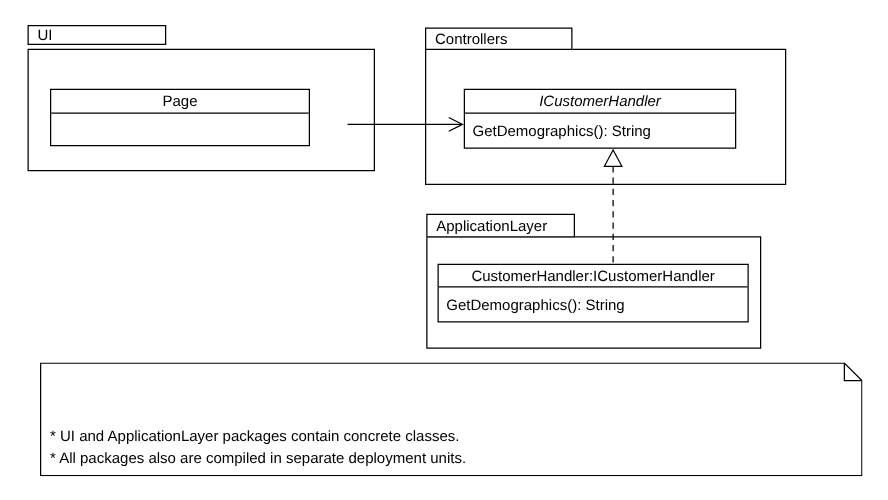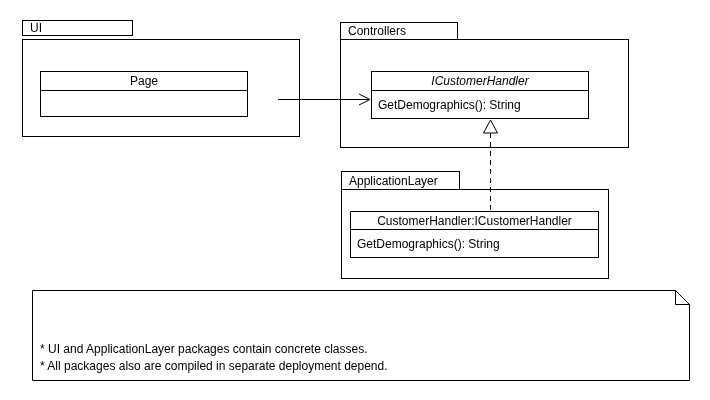--- a/index.html
+++ b/index.html
@@ -100,21 +100,21 @@
     <div class="cls-member" style="height:27px;">GetDemographics(): String</div>
   </div>
 
   <div class="note">
     <svg class="note-shape" width="658" height="91" viewBox="0 0 658 91">
       <path d="M0.5,0.5 L643.5,0.5 L657.5,14.5 L657.5,90.5 L0.5,90.5 Z" fill="#ffffff" stroke="#000000" stroke-width="1"></path>
       <path d="M643.5,0.5 L643.5,14.5 L657.5,14.5" fill="none" stroke="#000000" stroke-width="1"></path>
     </svg>
     <div class="note-text">
       <div>* UI and ApplicationLayer packages contain concrete classes.</div>
-      <div>* All packages also are compiled in separate deployment depend.</div>
+      <div>* All packages also are compiled in separate deployment units.</div>
     </div>
   </div>
 
   <svg class="overlay" width="710" height="400" viewBox="0 0 710 400">
 
     <g>
       <line x1="278" y1="99.5" x2="369.5" y2="99.5" stroke="#000000" stroke-width="1"></line>
       <polyline points="359,94 370,99.5 359,105" fill="none" stroke="#000000" stroke-width="1"></polyline>
     </g>
 

